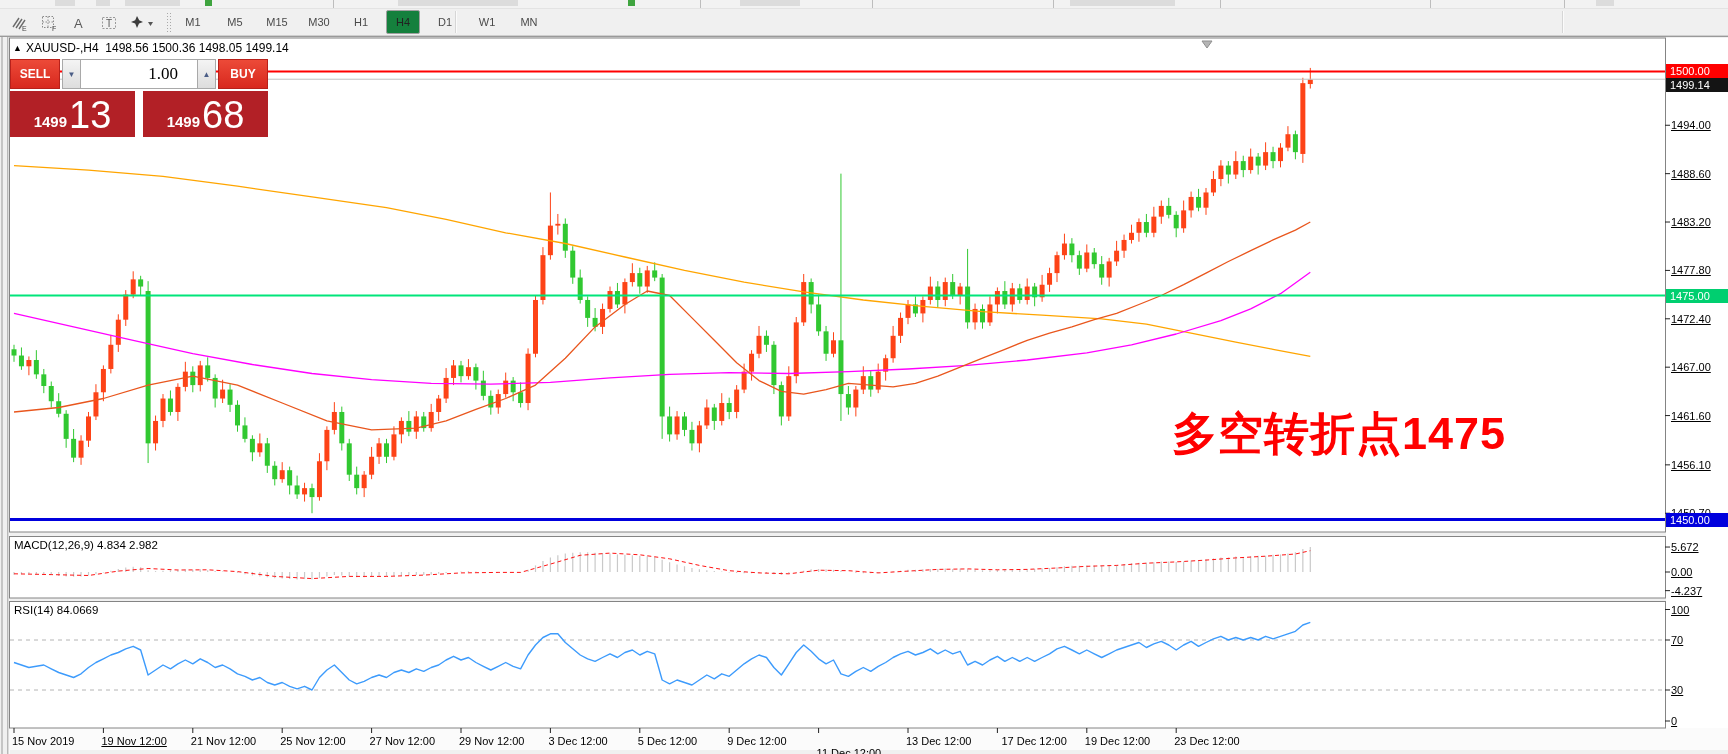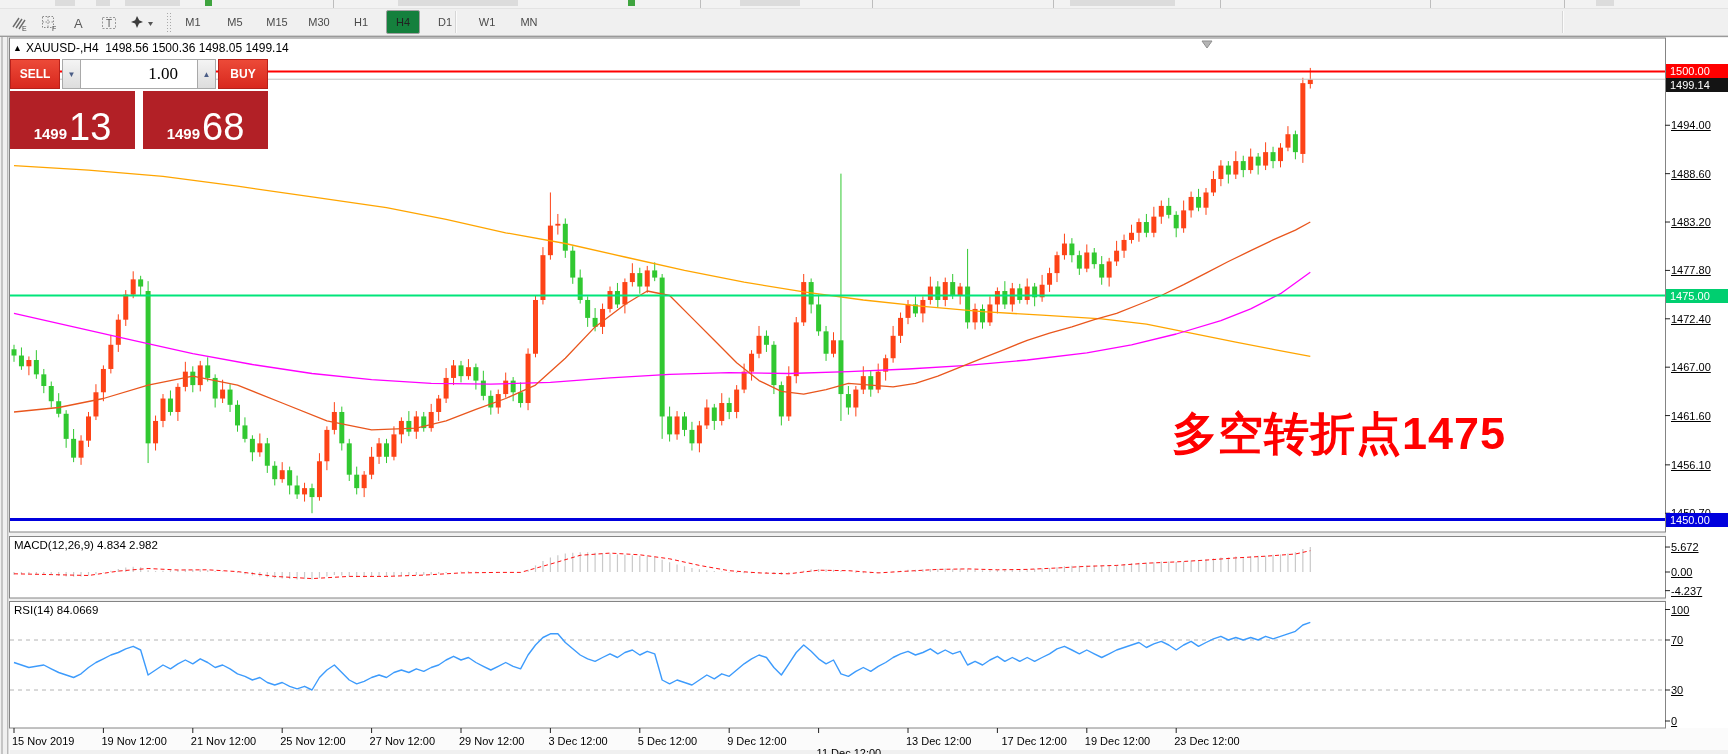--- a/index.html
+++ b/index.html
@@ -36,21 +36,21 @@
   .annotation{left:1172px;top:404px;font-size:45px;font-weight:600;letter-spacing:1px;}
   
   #trade-panel{position:absolute;left:10px;top:59px;width:258px;}
   #tp-row1{display:flex;height:30px;}
   .tp-btn{width:62px;background:linear-gradient(#ec4a38,#d8281e);color:#fff;font-size:12px;font-weight:bold;
           display:flex;align-items:center;justify-content:center;border:1px solid #b8201a;}
   .sp-btn{width:22px;background:linear-gradient(#f4f4f4,#dddddd);border:1px solid #a9a9a9;color:#4a5d86;
           font-size:8px;display:flex;align-items:center;justify-content:center;}
   #volume-input{width:78px;border:1px solid #a9a9a9;border-left:none;border-right:none;
           text-align:right;font-size:17px;padding:0 19px;font-family:Liberation Serif, serif;outline:none;}
-  #tp-row2{display:flex;margin-top:2px;height:58px;gap:8px;}
+  #tp-row2{display:flex;margin-top:2px;height:46px;gap:8px;}
   .tp-price{flex:1;background:#b22026;color:#fff;display:flex;align-items:flex-end;justify-content:center;padding-bottom:2px;}
   .tp-price .main{font-size:15px;font-weight:bold;margin-bottom:5px;margin-right:2px;}
   .tp-price .pips{font-size:38px;line-height:40px;font-weight:400;}
   svg text{font-family:"Liberation Sans",sans-serif;}
 </style>
 </head>
 <body>
 
 <div id="stage">
 
@@ -755,21 +755,21 @@
     <div class="ov badge" style="top: 289px; background: rgb(0, 207, 112);">1475.00</div>
     <div class="ov badge" style="top: 513px; background: rgb(0, 0, 221);">1450.00</div>
     <div class="ov axis-label" style="left: 1671px; top: 547.043px;">5.672</div>
     <div class="ov axis-label" style="left: 1671px; top: 572px;">0.00</div>
     <div class="ov axis-label" style="left: 1671px; top: 590.643px;">-4.237</div>
     <div class="ov axis-label" style="left: 1671px; top: 609.5px;">100</div>
     <div class="ov axis-label" style="left: 1671px; top: 640px;">70</div>
     <div class="ov axis-label" style="left: 1671px; top: 690px;">30</div>
     <div class="ov axis-label" style="left: 1671px; top: 721px;">0</div>
     <div class="ov date-label" style="left: 12px; top: 735px;">15 Nov 2019</div>
-    <div class="ov date-label" style="left: 101.4px; top: 735px;">19 Nov 12:00</div>
+    <div class="ov date-label" style="left: 101.4px; top: 735px; text-decoration: underline;">19 Nov 12:00</div>
     <div class="ov date-label" style="left: 190.8px; top: 735px;">21 Nov 12:00</div>
     <div class="ov date-label" style="left: 280.2px; top: 735px;">25 Nov 12:00</div>
     <div class="ov date-label" style="left: 369.6px; top: 735px;">27 Nov 12:00</div>
     <div class="ov date-label" style="left: 459px; top: 735px;">29 Nov 12:00</div>
     <div class="ov date-label" style="left: 548.4px; top: 735px;">3 Dec 12:00</div>
     <div class="ov date-label" style="left: 637.8px; top: 735px;">5 Dec 12:00</div>
     <div class="ov date-label" style="left: 727.2px; top: 735px;">9 Dec 12:00</div>
     <div class="ov date-label" style="left: 816.6px; top: 735px; margin-top: 12px;">11 Dec 12:00</div>
     <div class="ov date-label" style="left: 906px; top: 735px;">13 Dec 12:00</div>
     <div class="ov date-label" style="left: 995.4px; top: 735px; margin-left: 6px;">17 Dec 12:00</div>

